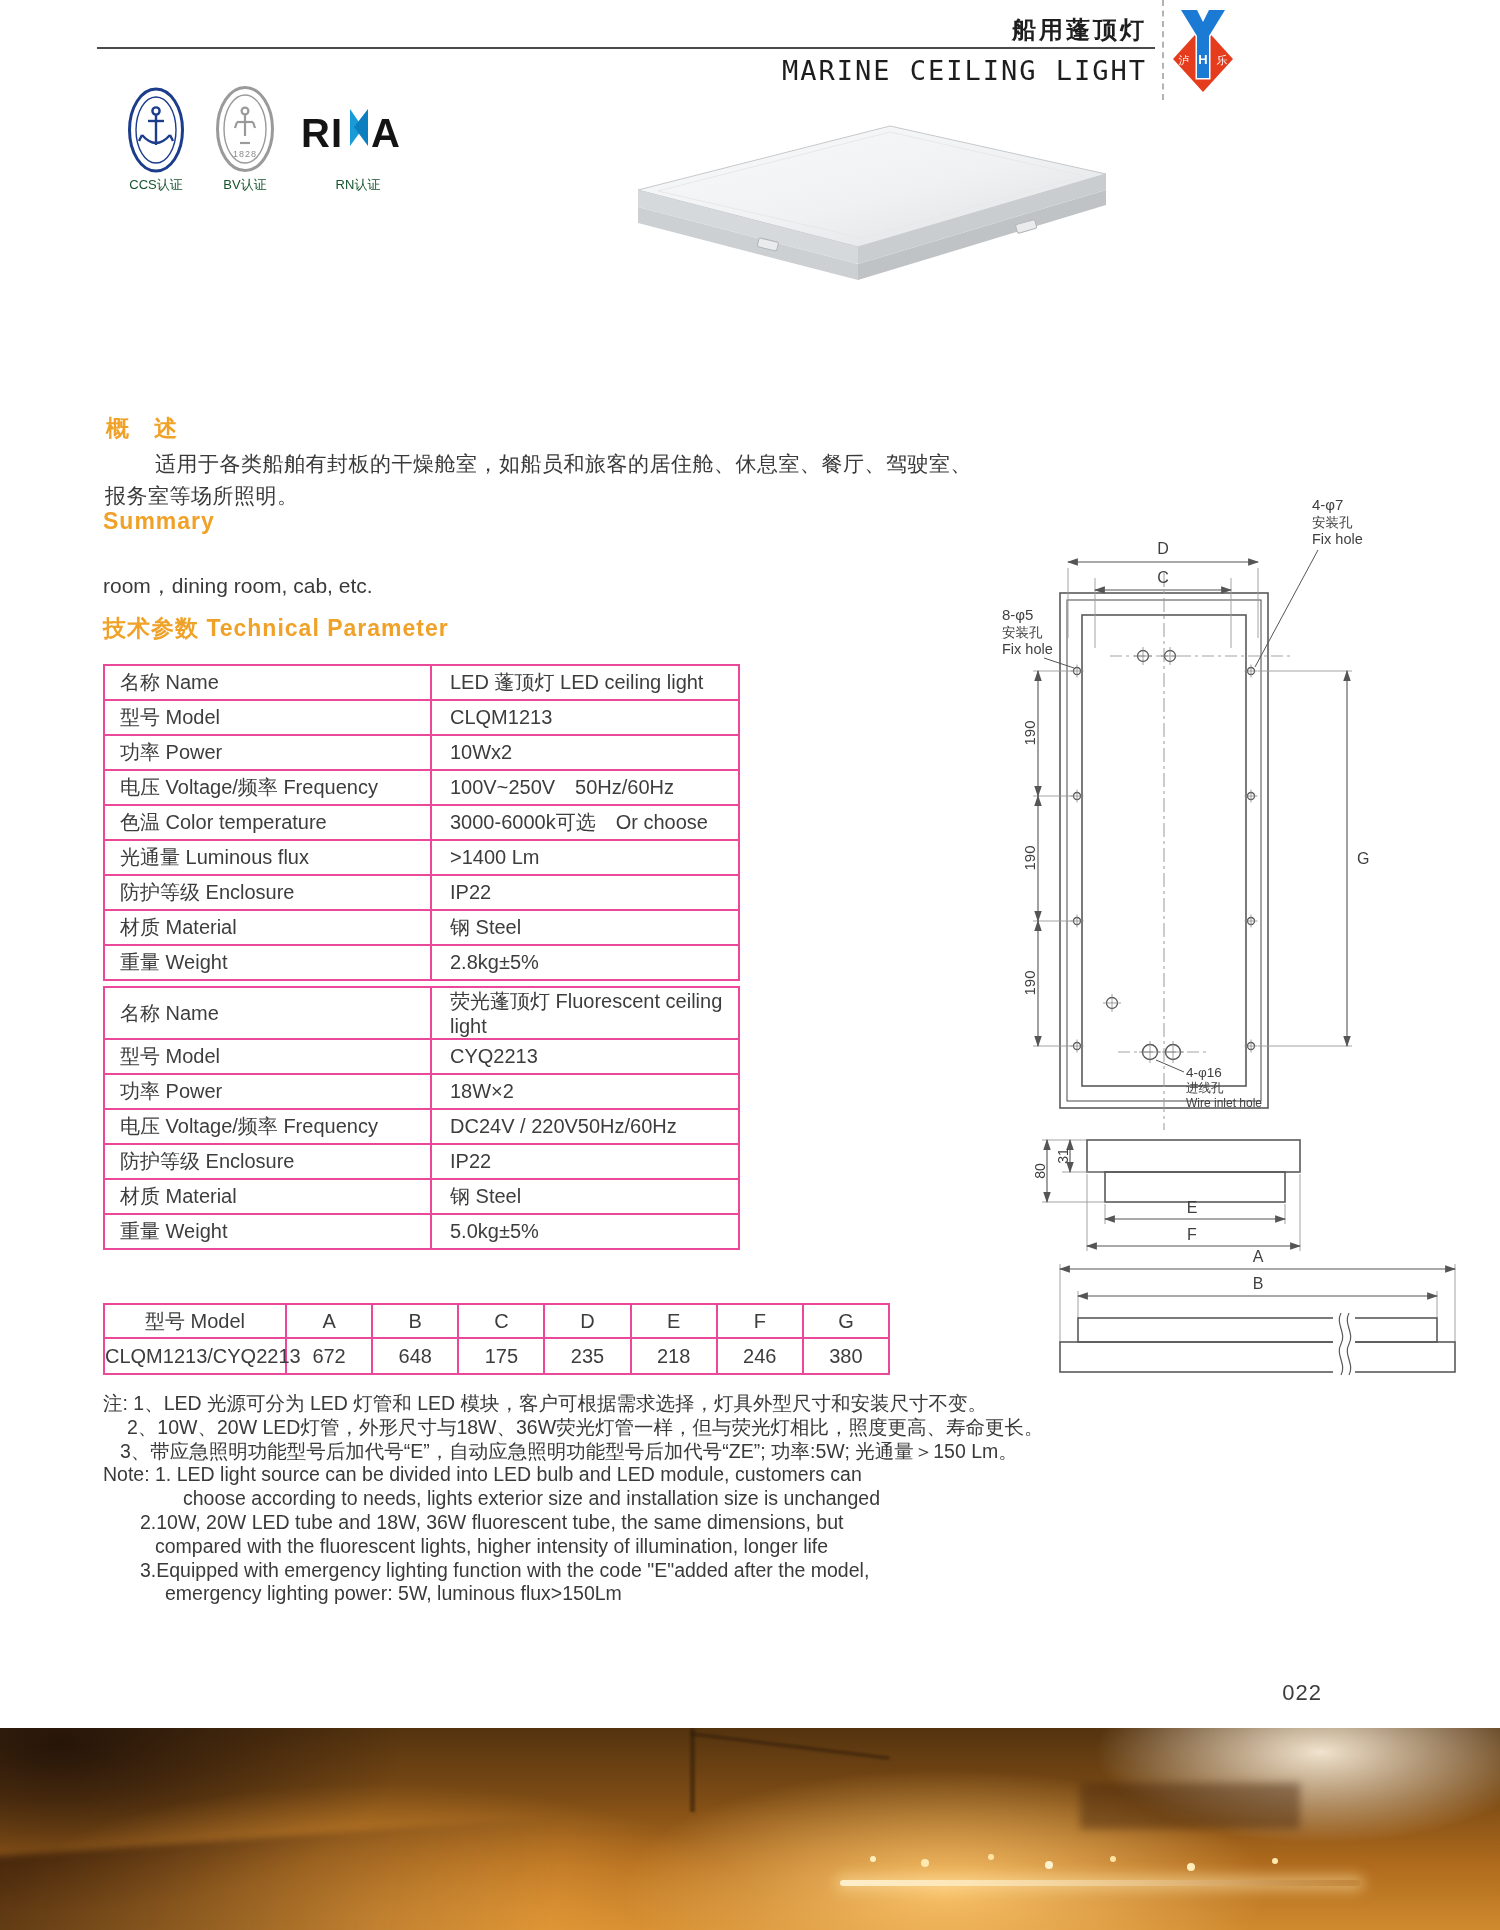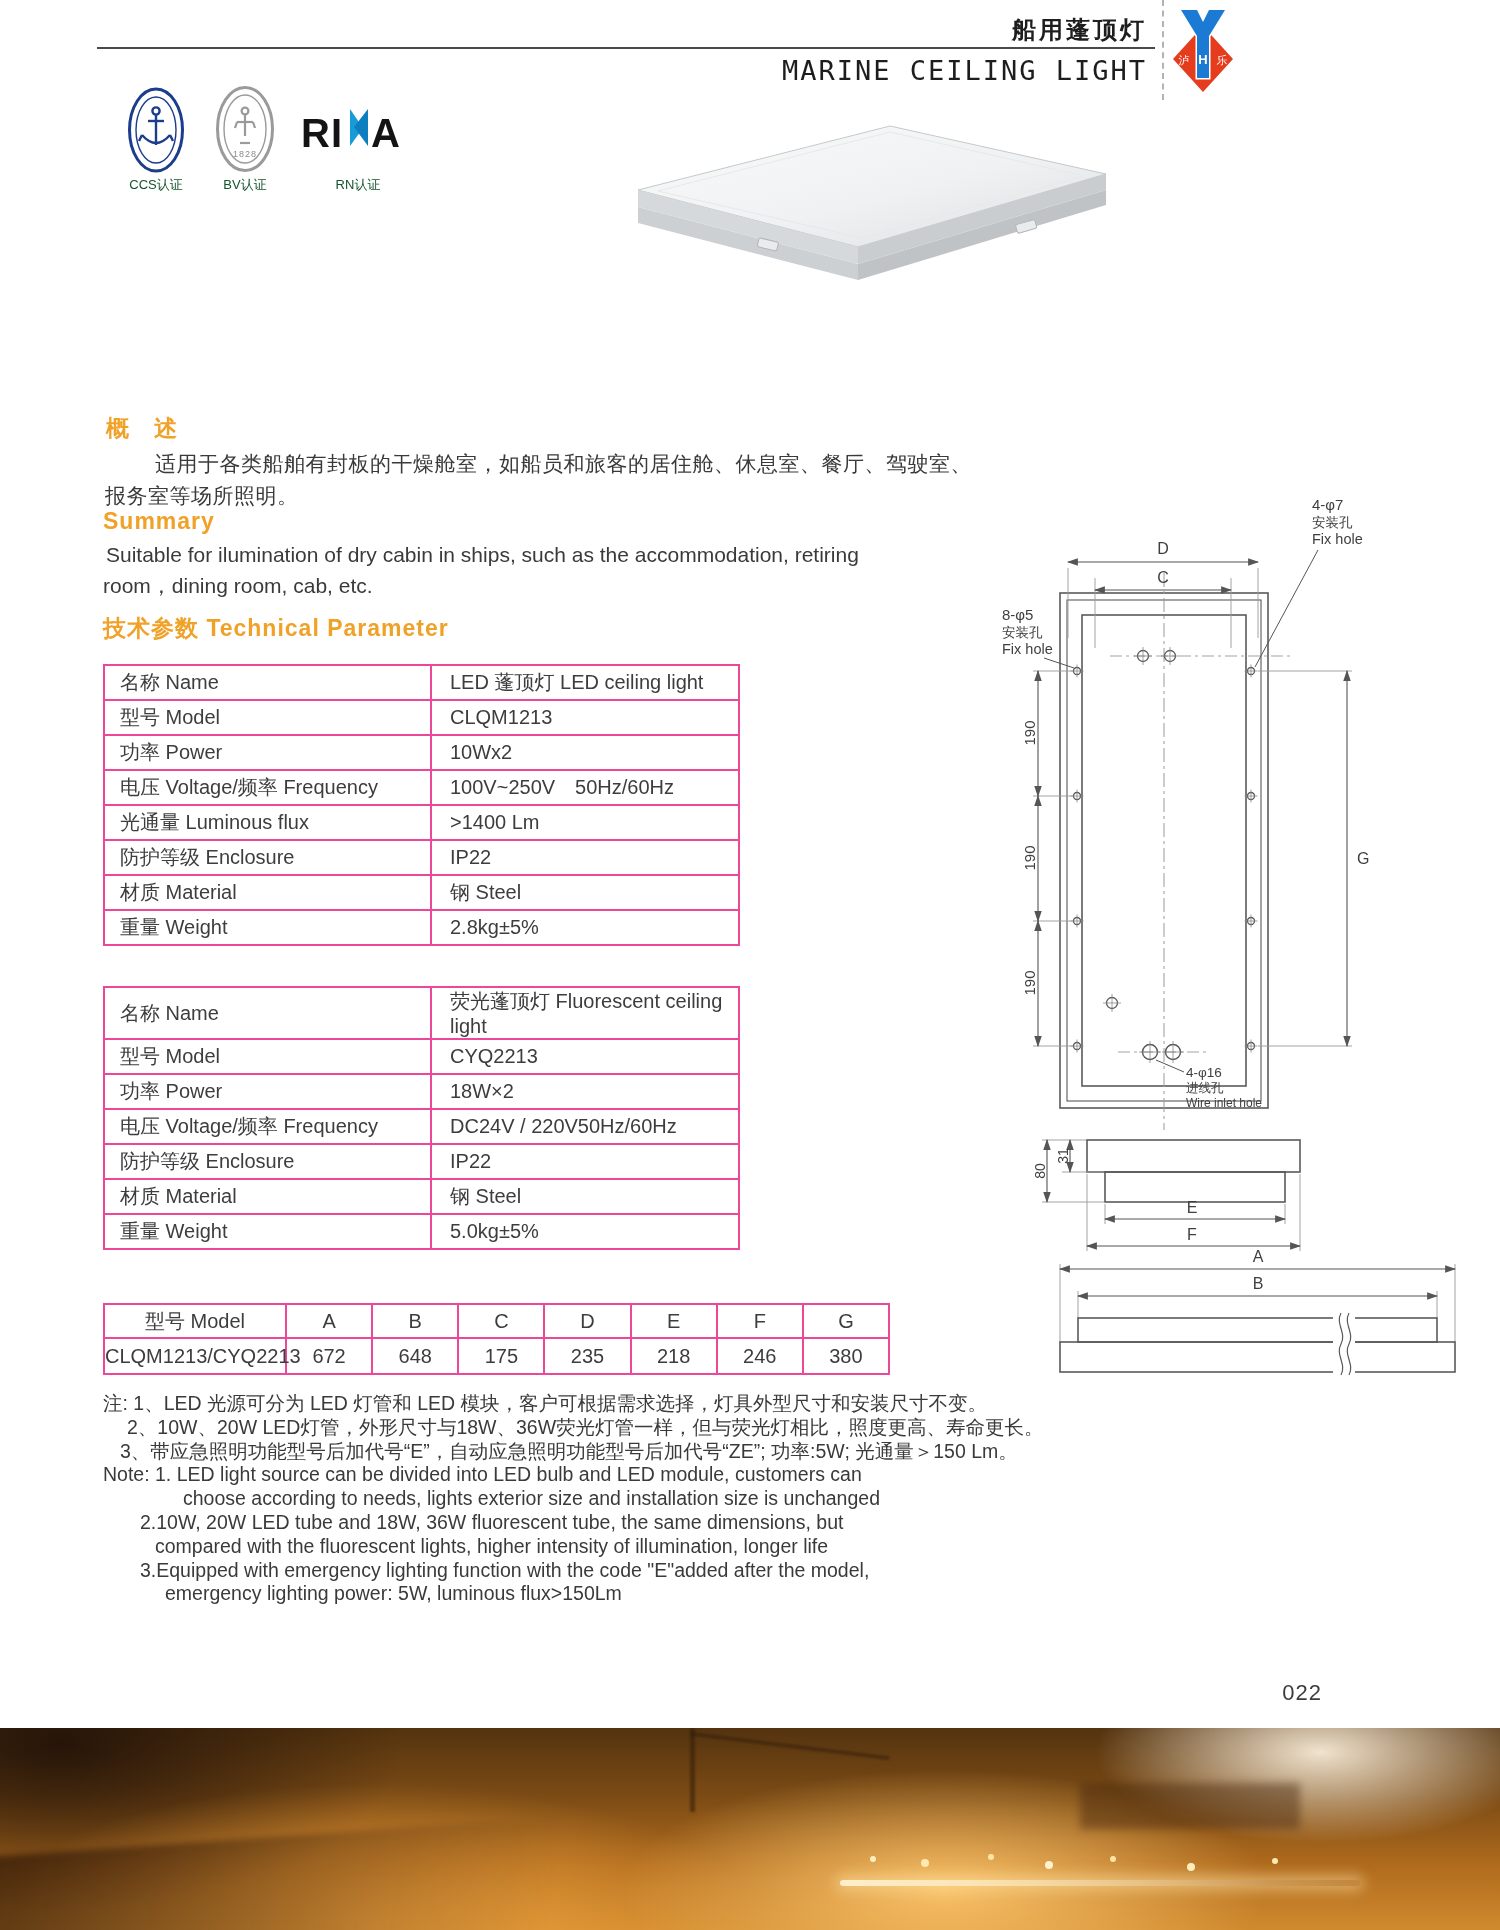--- a/index.html
+++ b/index.html
@@ -137,21 +137,20 @@
     <polygon points="240,135 488,62 488,78 240,152" fill="#cacdd0"></polygon>
     <polygon points="40,79 272,20 466,64 244,126" fill="none" stroke="#e6e8e9" stroke-width="1"></polygon>
     <rect x="140" y="128" width="20" height="9" rx="2" transform="rotate(14 150 132)" fill="#e9ebec" stroke="#b2b5b7" stroke-width="1"></rect>
     <rect x="398" y="110" width="20" height="9" rx="2" transform="rotate(-16 408 114)" fill="#e9ebec" stroke="#b2b5b7" stroke-width="1"></rect>
   </svg>
 
   <div class="sec-heading" style="left:106px; top:413px;">概　述</div>
   <div class="body-cn" style="left:155px; top:450px;">适用于各类船舶有封板的干燥舱室，如船员和旅客的居住舱、休息室、餐厅、驾驶室、</div>
   <div class="body-cn" style="left:105px; top:482px;">报务室等场所照明。</div>
   <div class="sec-heading" style="left:103px; top:508px;">Summary</div>
-  <div class="body-en" style="left:106px; top:543px;">Suitable for ilumination of dry cabin in ships, such as the accommodation, retiring</div>
   <div class="body-en" style="left:103px; top:572px;">room，dining room, cab, etc.</div>
 
   <div class="sec-heading" style="left:103px; top:613px;">技术参数 Technical Parameter</div>
 
   <table class="ptable spec" style="top:664px;">
     <colgroup>
         <col class="c1">
         <col>
       </colgroup>
     <tbody>
@@ -163,20 +162,24 @@
           <td>型号 Model</td>
           <td class="val">CLQM1213</td>
         </tr>
       <tr>
           <td>功率 Power</td>
           <td class="val">10Wx2</td>
         </tr>
       <tr>
           <td>电压 Voltage/频率 Frequency</td>
           <td class="val">100V~250V　50Hz/60Hz</td>
+        </tr>
+      <tr>
+          <td>色温 Color temperature</td>
+          <td class="val">3000-6000k可选　Or choose</td>
         </tr>
       <tr>
           <td>光通量 Luminous flux</td>
           <td class="val">&gt;1400 Lm</td>
         </tr>
       <tr>
           <td>防护等级 Enclosure</td>
           <td class="val">IP22</td>
         </tr>
       <tr>

